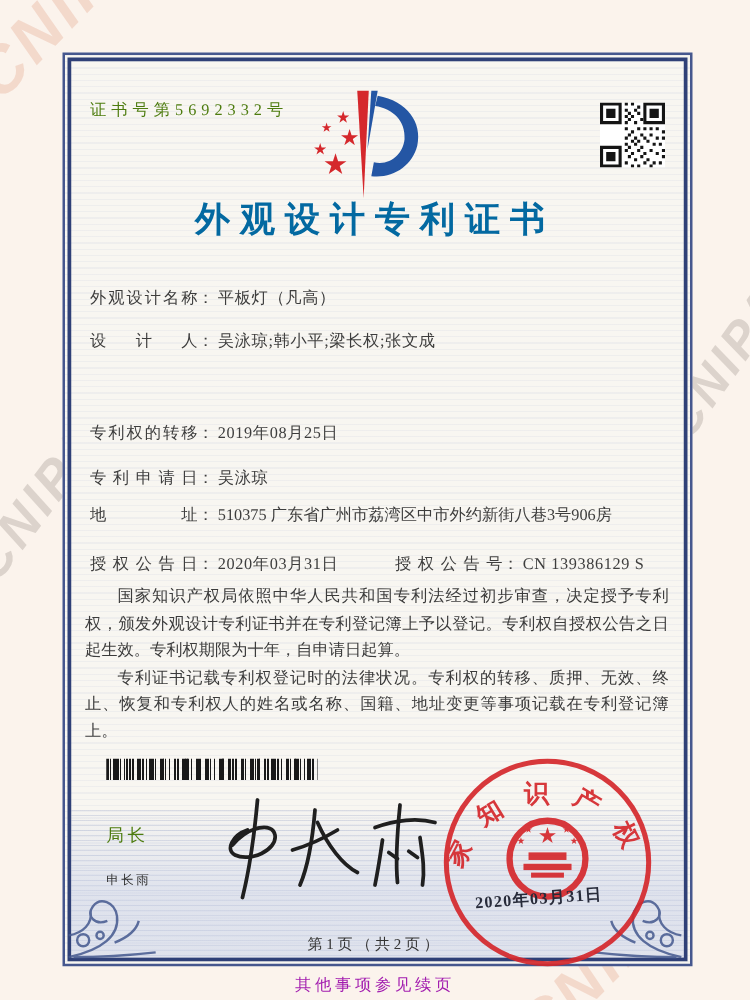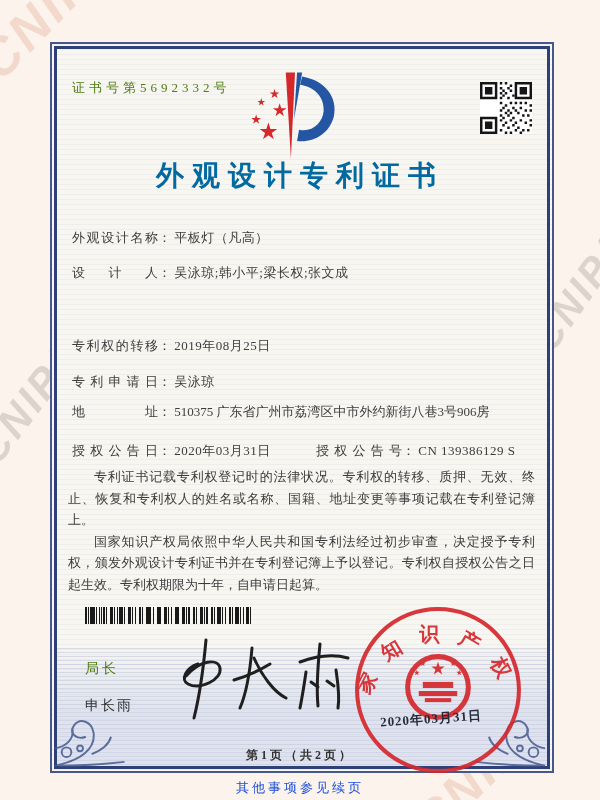--- a/index.html
+++ b/index.html
@@ -43,35 +43,35 @@
              font-size:13px;line-height:21.5px;text-align:justify;color:#3b3b3b;}
   .body-text p{margin:0;text-indent:2em;}
   
   .barcode{position:absolute;left:85px;top:607px;width:169px;height:17px;z-index:3;
     background-image:
       repeating-linear-gradient(90deg,#191919 0 2px,transparent 2px 3px,#191919 3px 4px,transparent 4px 7px,#191919 7px 10px,transparent 10px 11px,#191919 11px 12px,transparent 12px 14px,#191919 14px 15px,transparent 15px 18px),
       repeating-linear-gradient(90deg,transparent 0 5px,#191919 5px 7px,transparent 7px 16px,#191919 16px 17px,transparent 17px 29px);
   }
   
   .sig-title{position:absolute;left:85px;top:660px;font-size:14px;letter-spacing:3px;color:#4d7c0f;z-index:3;font-family:Liberation Serif, serif;}
-  .sig-name{position:absolute;left:85px;top:697px;font-size:14px;letter-spacing:2px;color:#2e2e2e;z-index:3;}
+  .sig-name{position:absolute;left:85px;top:697px;font-size:10px;letter-spacing:2px;color:#2e2e2e;z-index:3;}
   .sig-hand{position:absolute;left:148px;top:634px;width:225px;height:90px;z-index:3;}
   
   .seal{position:absolute;left:352px;top:604px;width:172px;height:172px;z-index:5;}
   .seal-date{position:absolute;left:4px;top:106px;width:150px;text-align:center;
              font-size:13px;font-weight:600;letter-spacing:1px;color:#272b3a;transform:rotate(-4deg);}
   
   .flourish{position:absolute;width:116px;height:78px;z-index:3;opacity:0.85;}
   .flourish.left{left:53px;top:690px;}
   .flourish.right{left:431px;top:690px;transform:scaleX(-1);}
   
   .footer-page{position:absolute;left:0;right:0;top:747px;text-align:center;font-size:12px;
-               letter-spacing:3px;color:#333;z-index:4;font-weight:bold;}
+               letter-spacing:3px;color:#333;z-index:4;}
   .continuation{position:absolute;left:0;right:0;top:779px;text-align:center;font-size:13px;
-                letter-spacing:3px;color:#1d4ed8;z-index:3;}
+                letter-spacing:3px;color:#a21caf;z-index:3;}
 </style>
 </head>
 <body>
 
 <div class="page">
 
   <div class="wm pink" style="left:-38px;top:-22px;font-size:52px;transform:rotate(-46deg);">CNIPA</div>
   <div class="wm pink" style="left:118px;top:96px;font-size:46px;transform:rotate(-48deg);">CNIPA</div>
   <div class="wm gray" style="left:352px;top:248px;font-size:42px;transform:rotate(-50deg);">CNIPA</div>
   <div class="wm gray" style="left:512px;top:268px;font-size:40px;transform:rotate(-55deg);">CNIPA</div>
@@ -138,22 +138,22 @@
   <div class="frow" style="top:442px">
     <span class="flabel">授权公告日</span><span class="fcolon">：</span>
     <span class="fvalue">2020年03月31日</span>
     <span class="grant2">
       <span class="flabel">授权公告号</span><span class="fcolon">：</span>
       <span class="fvalue">CN 139386129 S</span>
     </span>
   </div>
 
   <div class="body-text">
+    <p>国家知识产权局依照中华人民共和国专利法经过初步审查，决定授予专利权，颁发外观设计专利证书并在专利登记簿上予以登记。专利权自授权公告之日起生效。专利权期限为十年，自申请日起算。</p>
     <p>专利证书记载专利权登记时的法律状况。专利权的转移、质押、无效、终止、恢复和专利权人的姓名或名称、国籍、地址变更等事项记载在专利登记簿上。</p>
-    <p>国家知识产权局依照中华人民共和国专利法经过初步审查，决定授予专利权，颁发外观设计专利证书并在专利登记簿上予以登记。专利权自授权公告之日起生效。专利权期限为十年，自申请日起算。</p>
   </div>
 
   <div class="barcode"></div>
 
   <div class="sig-title">局长</div>
   <div class="sig-name">申长雨</div>
   <svg class="sig-hand" viewBox="0 0 225 90">
     <g fill="none" stroke="#1f1f1f" stroke-width="3" stroke-linecap="round">
       <path d="M38,42 C52,26 70,24 72,34 C74,46 52,56 40,50 C32,46 38,34 50,30"></path>
       <path d="M58,6 C56,28 52,60 46,84"></path>

